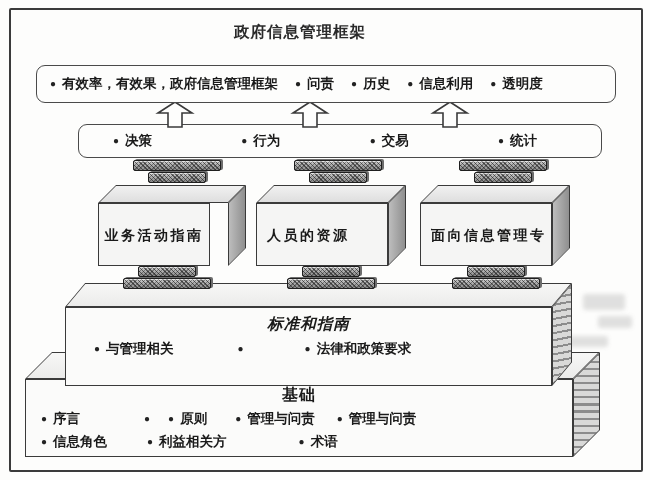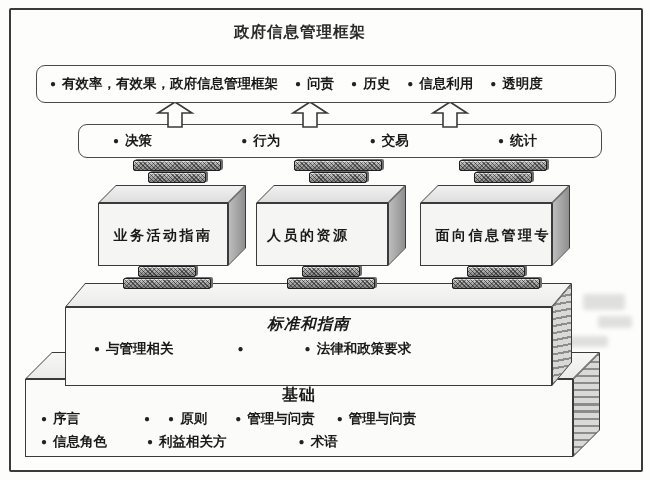--- a/index.html
+++ b/index.html
@@ -137,33 +137,33 @@
 
 <div class="abs bar n" style="left:138px;top:266px;"></div>
 <div class="abs bar w" style="left:123px;top:278px;"></div>
 <div class="abs bar n" style="left:302px;top:266px;"></div>
 <div class="abs bar w" style="left:287px;top:278px;"></div>
 <div class="abs bar n" style="left:467px;top:266px;"></div>
 <div class="abs bar w" style="left:452px;top:278px;"></div>
 
 <div class="abs face ftop" style="left:98px;top:185px;width:130px;height:18px;"></div>
 <div class="abs face fside" style="left:228px;top:203px;width:18px;height:63px;"></div>
-<div class="abs face ffront box-front center" style="left:98px;top:203px;width:130px;height:63px;">
+<div class="abs face ffront box-front center" style="left:98px;top:203px;width:112px;height:63px;">
   <span class="box-line">业务活动指南</span>
 </div>
 
 <div class="abs face ftop" style="left:256px;top:185px;width:132px;height:18px;"></div>
 <div class="abs face fside" style="left:388px;top:203px;width:18px;height:63px;"></div>
 <div class="abs face ffront box-front" style="left:256px;top:203px;width:132px;height:63px;">
   <span class="box-line">人员的资源</span>
 </div>
 
 <div class="abs face ftop" style="left:420px;top:185px;width:132px;height:18px;"></div>
 <div class="abs face fside" style="left:552px;top:203px;width:18px;height:63px;"></div>
-<div class="abs face ffront box-front" style="left:420px;top:203px;width:132px;height:63px;align-items:flex-end;">
+<div class="abs face ffront box-front" style="left:420px;top:203px;width:132px;height:63px;">
   <span class="box-line">面向信息管理专</span>
 </div>
 
 <div class="abs bar w" style="left:133px;top:160px;"></div>
 <div class="abs bar n" style="left:148px;top:172px;"></div>
 <div class="abs bar w" style="left:294px;top:160px;"></div>
 <div class="abs bar n" style="left:309px;top:172px;"></div>
 <div class="abs bar w" style="left:459px;top:160px;"></div>
 <div class="abs bar n" style="left:474px;top:172px;"></div>
 

